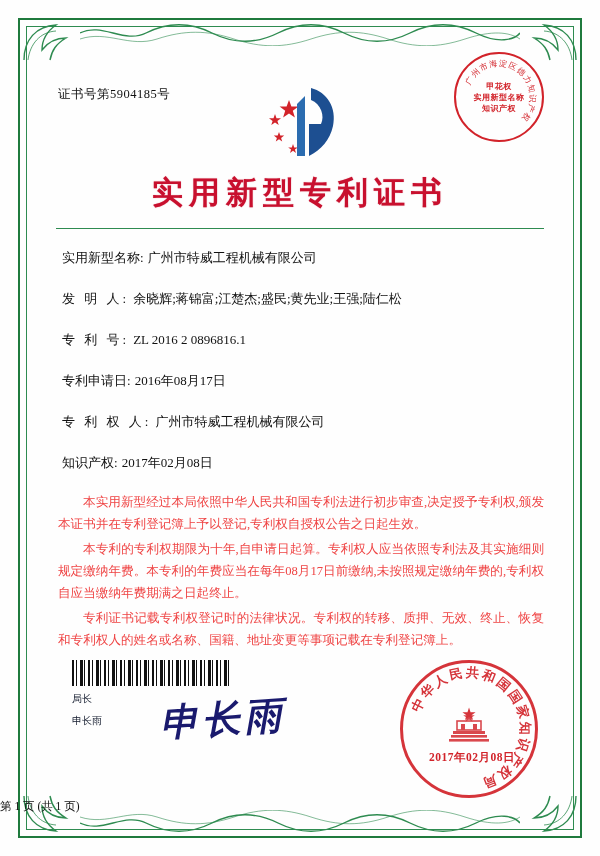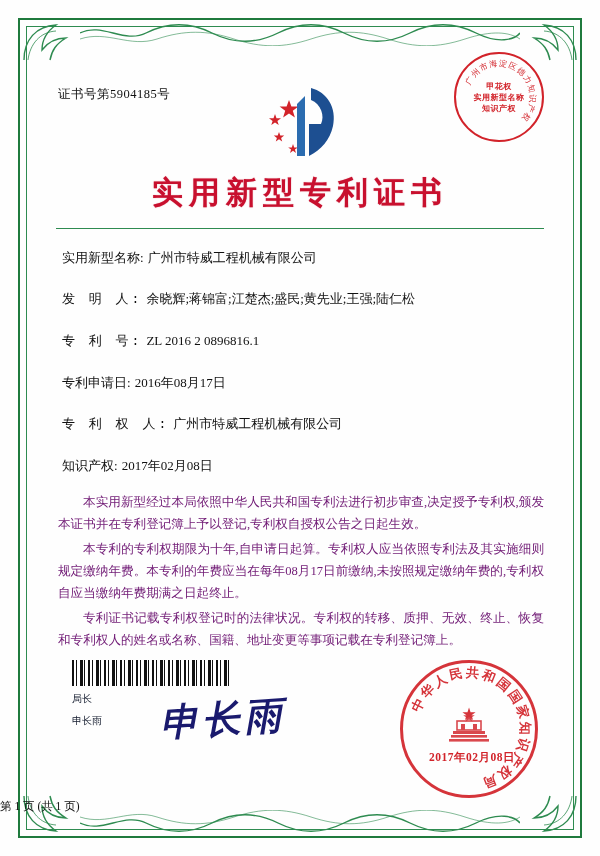--- a/index.html
+++ b/index.html
@@ -100,26 +100,26 @@
   }
   .field .label{
     white-space:nowrap;
     letter-spacing:0px;
     color:#111;
   }
   .field .value{
     margin-left:4px;
     color:#111;
   }
-  .field.spread .label{letter-spacing:3px;font-family:Liberation Mono, monospace;}
+  .field.spread .label{letter-spacing:3px;}
 
   
   .body-text{
     position:absolute;left:58px;right:56px;top:491px;
-    font-size:12.6px;line-height:22px;color:#701a75;
+    font-size:12.6px;line-height:22px;color:#ef4444;
     text-align:justify;
   }
   .body-text p{margin:0 0 3px 0;text-indent:25px;}
 
   
   .barcode{
     position:absolute;left:72px;top:660px;
     width:158px;height:26px;
     background:repeating-linear-gradient(
       to right,

